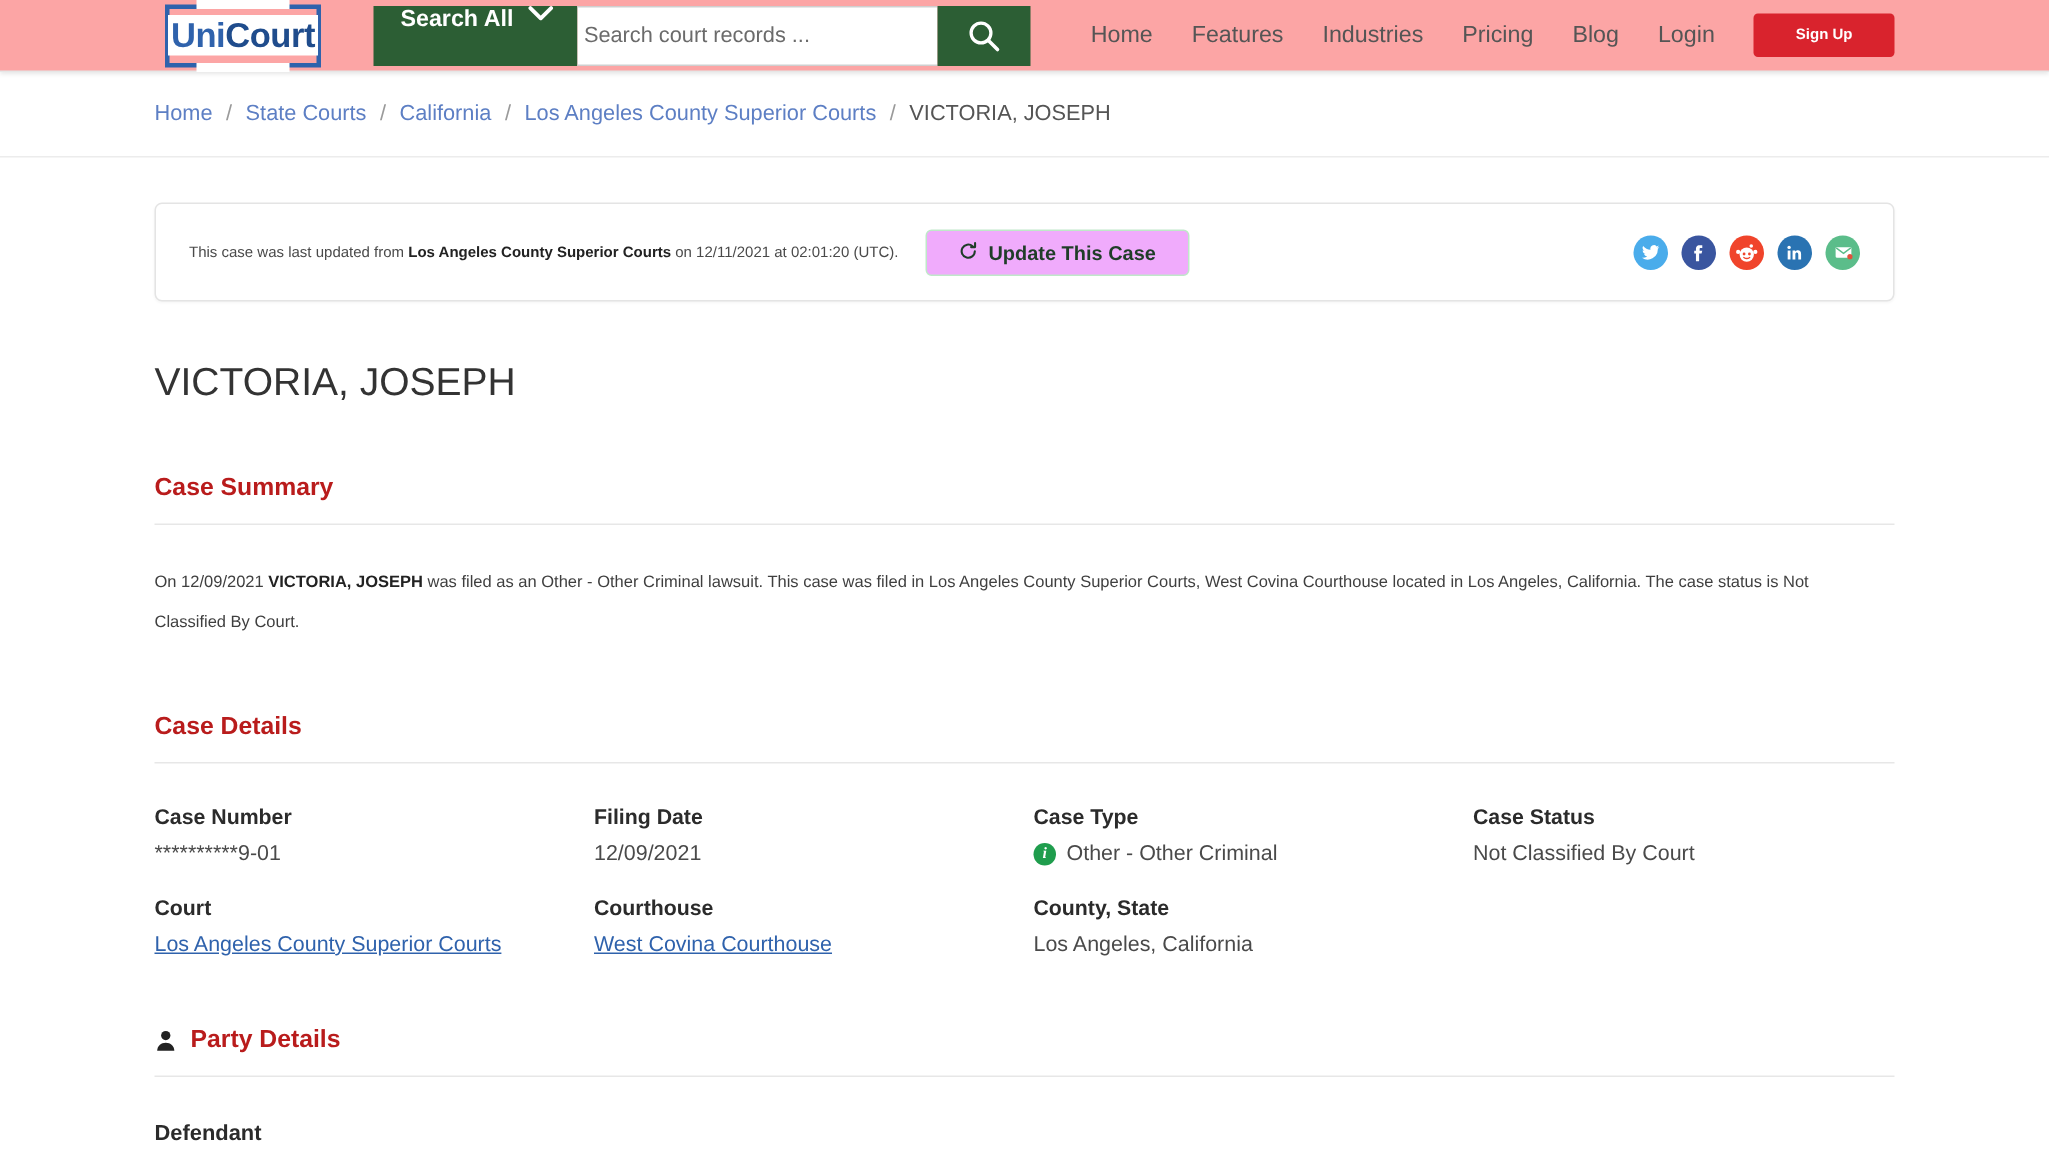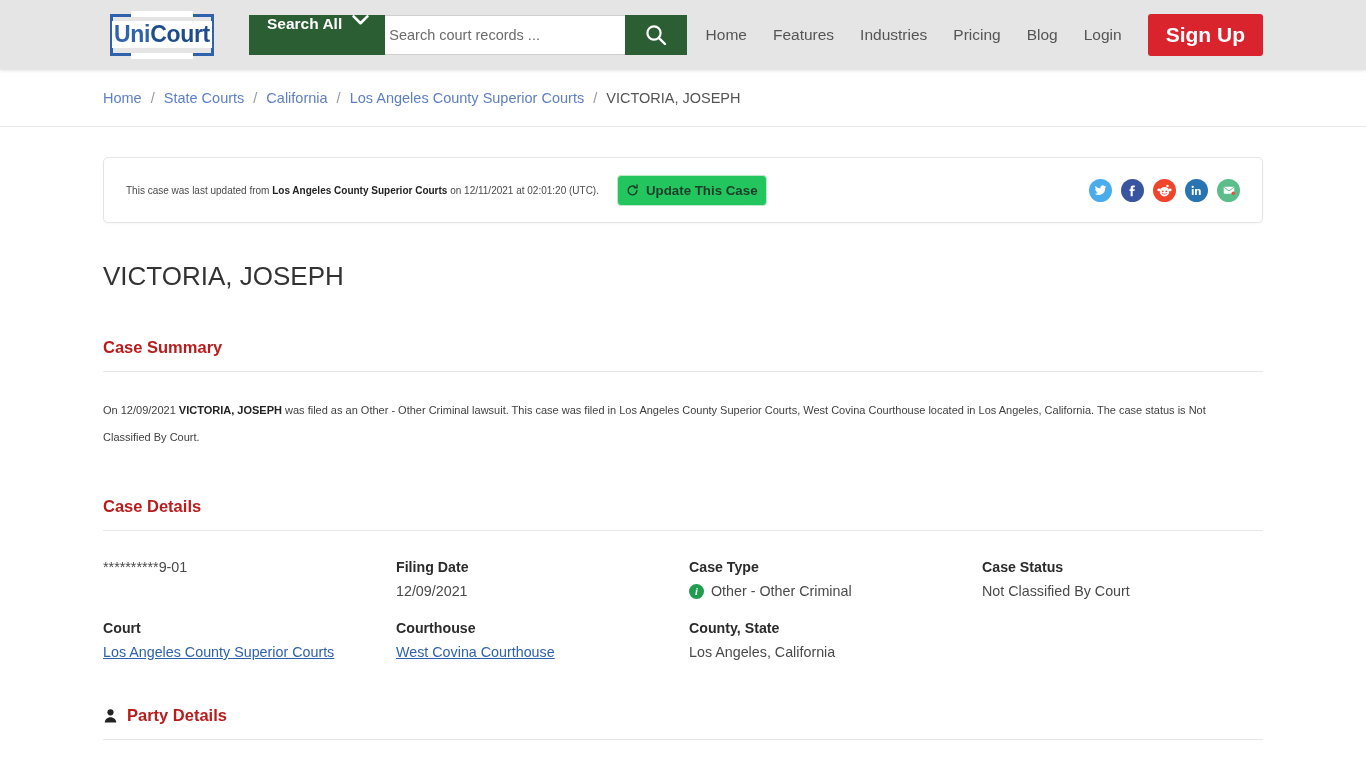--- a/index.html
+++ b/index.html
@@ -7,22 +7,22 @@
     margin: 0; padding: 0;
     width: 1366px; height: 768px;
     overflow: hidden;
     background: #ffffff;
     font-family: "Liberation Sans", sans-serif;
     color: #333333;
   }
 
   
   .site-header {
-    height: 70px;
-    background: #e5e5e5;
+    height: 48px;
+    background: #fca5a5;
     border-bottom: 1px solid #e6e6e6;
     box-shadow: 0 1px 3px rgba(0,0,0,0.10);
     display: flex;
     align-items: center;
     position: relative;
     z-index: 5;
   }
   .header-inner {
     width: 1160px;
     margin: 0 auto;
@@ -125,25 +125,25 @@
   .nav-link {
     font-size: 15.5px;
     color: #555555;
     text-decoration: none;
     white-space: nowrap;
     cursor: pointer;
   }
   .signup-btn {
     background: #d9232d;
     color: #ffffff;
-    font-size: 21px;
+    font-size: 10px;
     font-weight: bold;
     border: none;
     border-radius: 3px;
-    padding: 9px 18px;
+    padding: 9px 28px;
     cursor: pointer;
     font-family: "Liberation Sans", sans-serif;
     white-space: nowrap;
   }
 
   
   .breadcrumb-bar {
     height: 57px;
     border-bottom: 1px solid #ececec;
     display: flex;
@@ -180,29 +180,28 @@
     align-items: center;
     padding: 0 22px;
   }
   .banner-text {
     font-size: 10px;
     color: #4a4a4a;
   }
   .banner-text b { color: #222222; }
   .update-case-btn {
     margin-left: 18px;
-    background: #22c55e;
+    background: #f0abfc;
     border: 1px solid #bfe8c9;
     border-radius: 4px;
     color: #1f3d28;
     font-size: 13.3px;
     font-weight: bold;
-    padding: 7px 8px;
-    display: flex;
-    align-items: center;
+    padding: 7px 21px;
+    display: flex;
     gap: 7px;
     cursor: pointer;
     font-family: "Liberation Sans", sans-serif;
     white-space: nowrap;
   }
   .share-icons {
     margin-left: auto;
     display: flex;
     align-items: center;
     gap: 9px;
@@ -405,20 +404,21 @@
   <h2 class="section-head">Case Summary</h2>
   <div class="section-rule"></div>
   <p class="summary-para"><span>On 12/09/2021 </span><b>VICTORIA, JOSEPH</b><span> was filed as an Other - Other Criminal lawsuit. This case was filed in Los Angeles County Superior Courts, West Covina Courthouse located in Los Angeles, California. The case status is Not Classified By Court.</span></p>
 
   <h2 class="section-head">Case Details</h2>
   <div class="section-rule"></div>
 
   <div class="details-grid">
 
     <div>
+      <div class="detail-label">Case Number</div>
       <div class="detail-value">**********9-01</div>
     </div>
 
     <div>
       <div class="detail-label">Filing Date</div>
       <div class="detail-value">12/09/2021</div>
     </div>
 
     <div>
       <div class="detail-label">Case Type</div>

